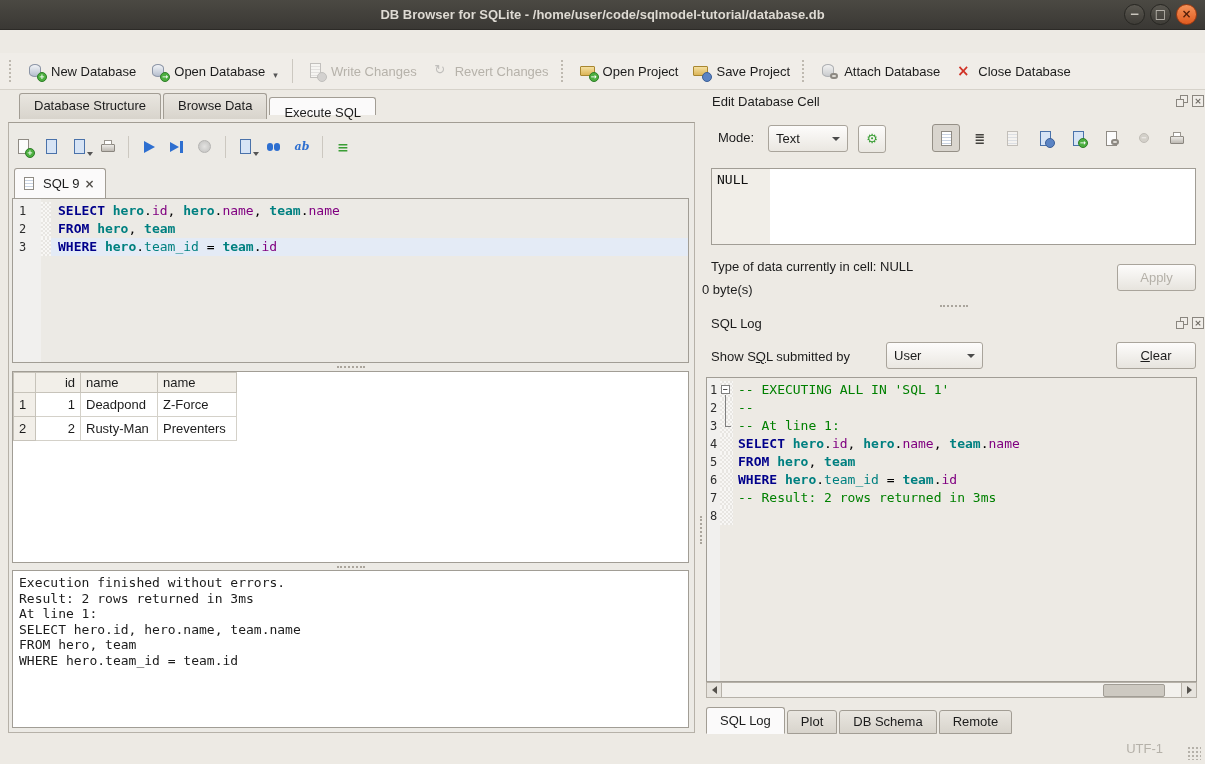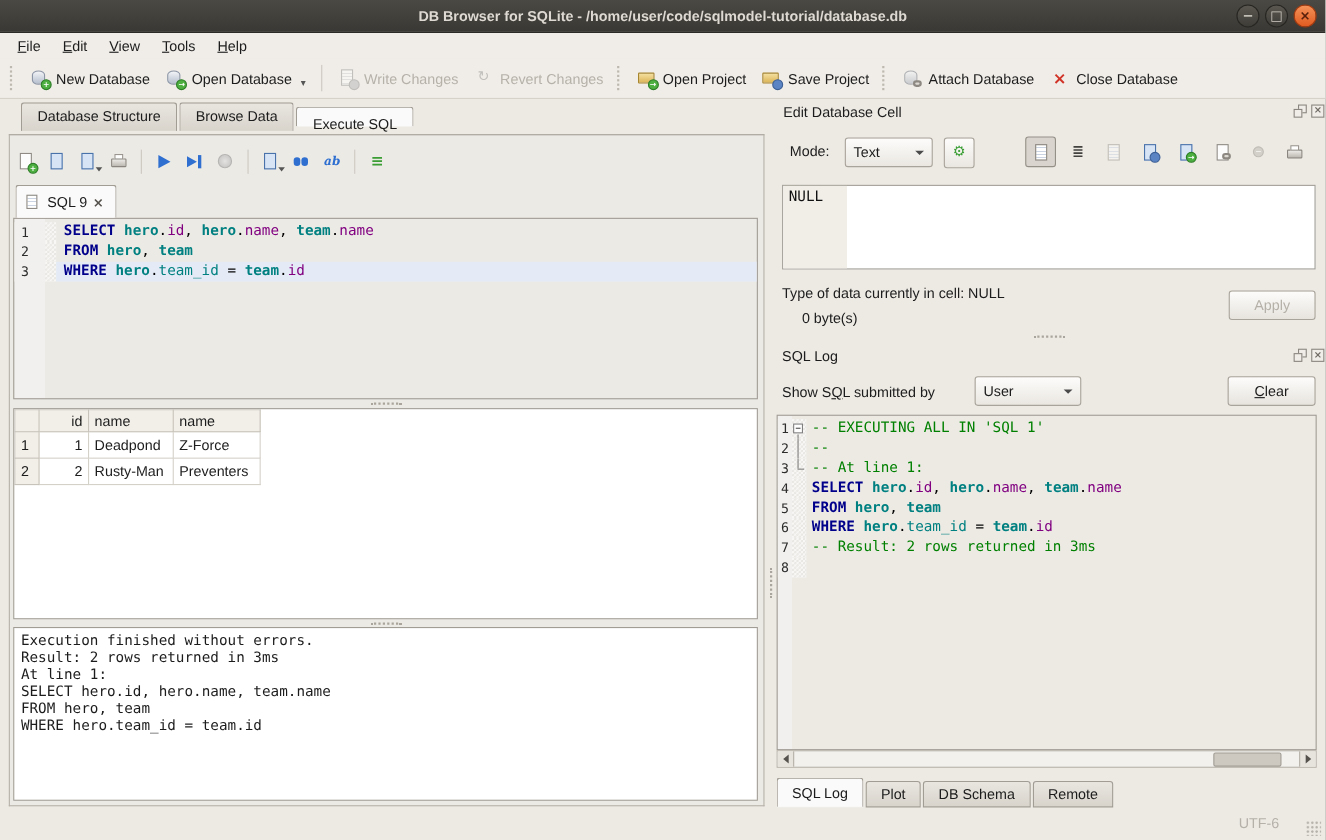--- a/index.html
+++ b/index.html
@@ -193,27 +193,20 @@
 
   <div class="titlebar">
     <span class="title">DB Browser for SQLite - /home/user/code/sqlmodel-tutorial/database.db</span>
     <span class="winbtns">
       <span class="winbtn">−</span>
       <span class="winbtn">□</span>
       <span class="winbtn close">×</span>
     </span>
   </div>
 
-  <div class="menubar">
-    <span class="menu-item"><u>F</u>ile</span>
-    <span class="menu-item"><u>E</u>dit</span>
-    <span class="menu-item"><u>V</u>iew</span>
-    <span class="menu-item"><u>T</u>ools</span>
-    <span class="menu-item"><u>H</u>elp</span>
-  </div>
 
   <div class="toolbar">
     <span class="tb-handle"></span>
     <span class="tbtn">
       <span class="ic">
           <span class="db"></span>
           <span class="badge">+</span>
         </span>
       <span>New Database</span>
     </span>
@@ -418,21 +411,21 @@
       <span class="printer"></span>
       <span class="printer-paper"></span>
     </span>
 
   <div class="celledit">
     <span class="nullcol"></span>
     <span class="nulltext">NULL</span>
   </div>
 
   <div style="position:absolute;left:711px;top:259px">Type of data currently in cell: NULL</div>
-  <div style="position:absolute;left:729px;top:282px">0 byte(s)</div>
+  <div style="position:absolute;left:702px;top:282px">0 byte(s)</div>
   <div class="pbtn disabled" style="left:1117px;top:264px;width:79px">Apply</div>
 
   <div class="hsplit" style="left:711px;top:302px;width:485px">
       <span class="dots"></span>
     </div>
 
   <div class="dock-title" style="left:711px;top:316px">SQL Log</div>
   <div class="ph-icons" style="left:1176px;top:317px">
     <span class="ph-float">
         <span class="sq2"></span>
@@ -470,17 +463,17 @@
   </div>
 
   <div class="btabs">
     <span class="btab active">SQL Log</span>
     <span class="btab">Plot</span>
     <span class="btab">DB Schema</span>
     <span class="btab">Remote</span>
   </div>
 
   <div class="statusbar">
-    <span class="enc">UTF-6</span>
+    <span class="enc">UTF-1</span>
     <span class="grip"></span>
   </div>
 
 </div>
 
 </body></html>

